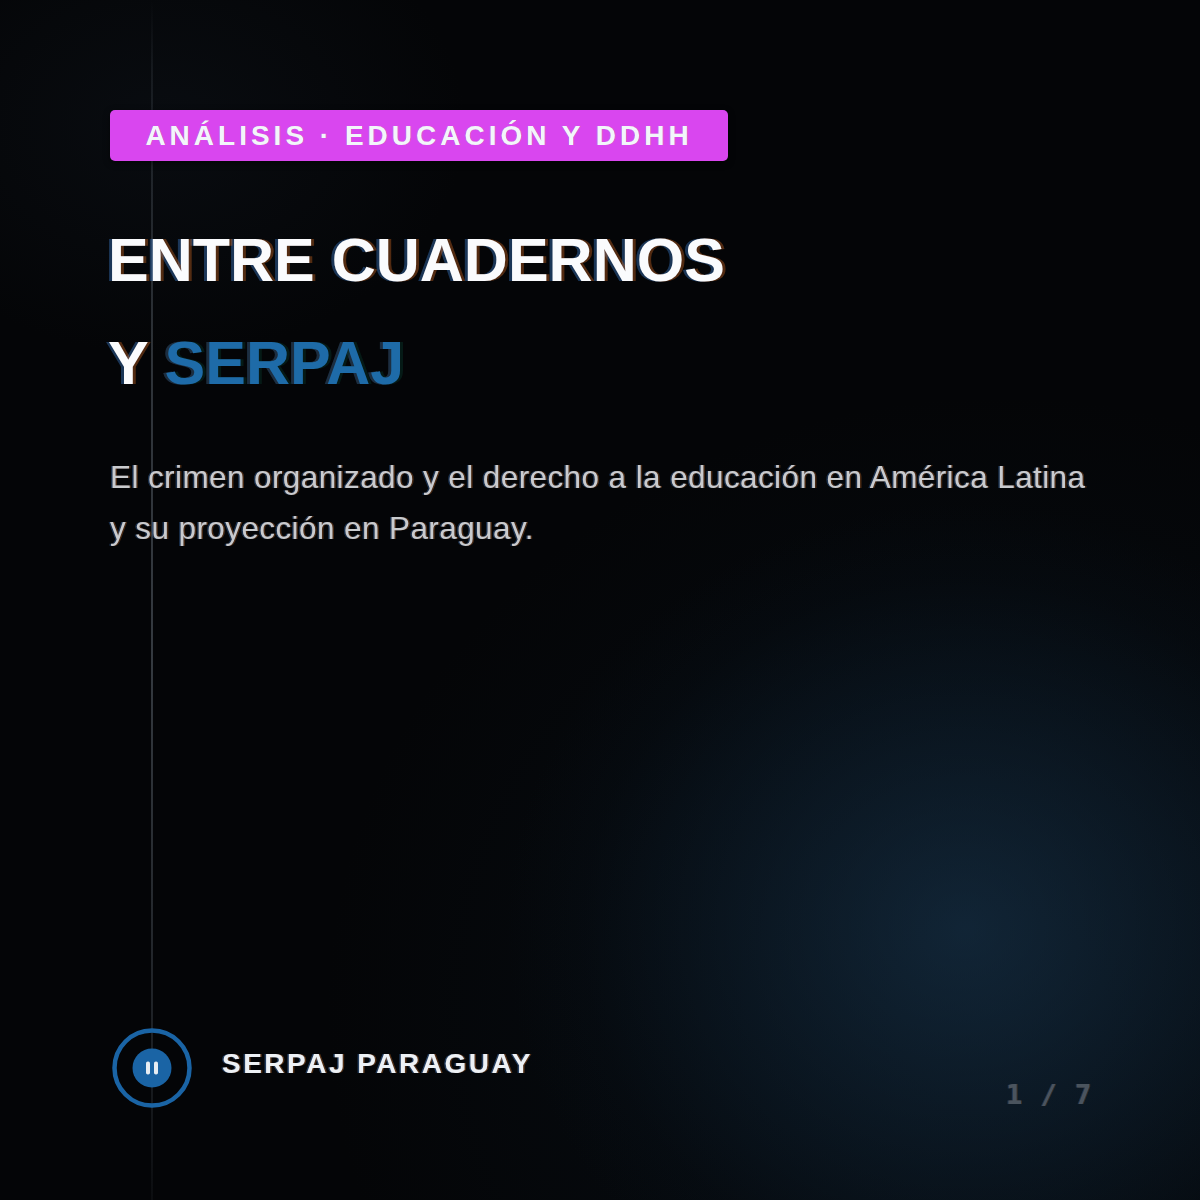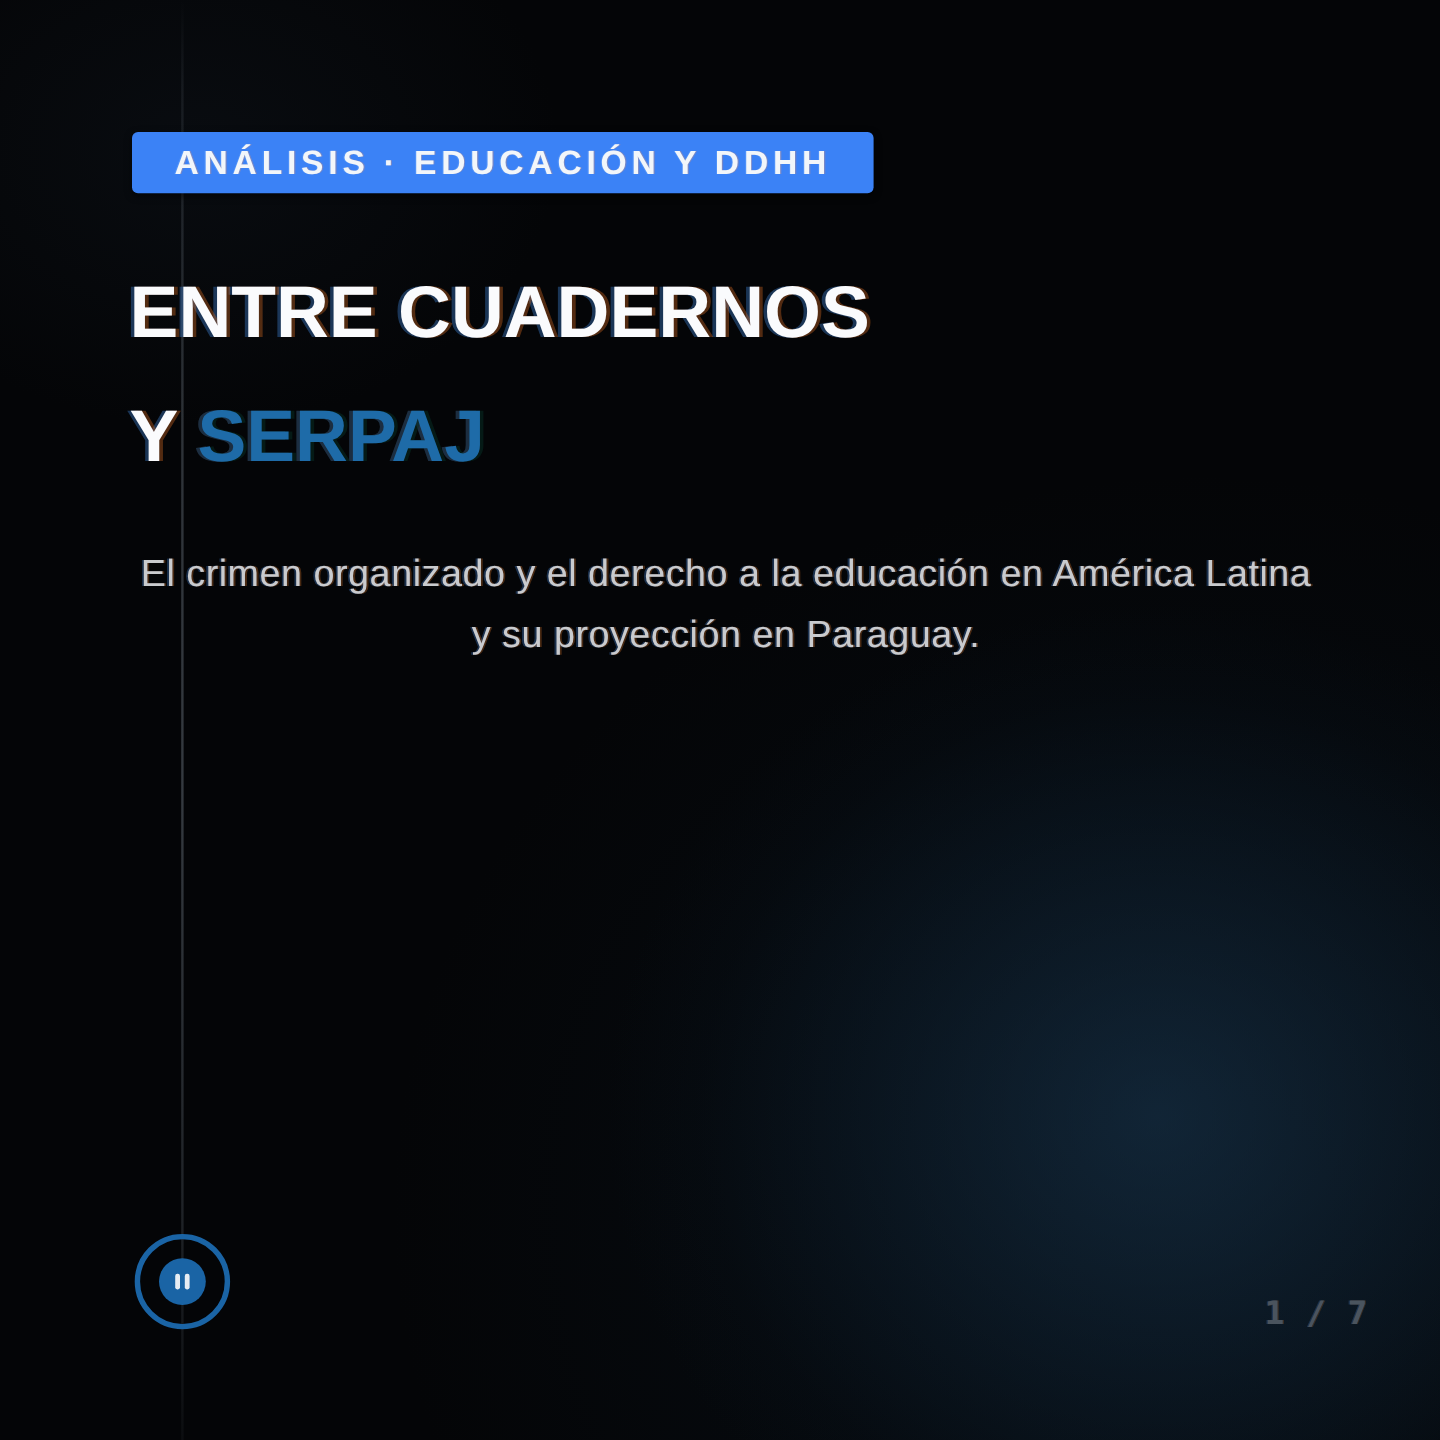--- a/index.html
+++ b/index.html
@@ -27,21 +27,21 @@
       rgba(165,180,195,0.26) 30%,
       rgba(165,180,195,0.30) 55%,
       rgba(150,165,180,0.18) 85%,
       rgba(150,165,180,0.05) 100%);
   }
   
   .badge{
     position:absolute;left:110px;top:110px;
     width:618px;height:51px;
     display:flex;align-items:center;justify-content:center;
-    background:#3b82f6;border-radius:5px;
+    background:#d946ef;border-radius:5px;
     box-shadow:0 2px 6px rgba(0,0,0,0.55);
   }
   .badge span{
     color:#f2f6fa;font-size:28px;font-weight:700;letter-spacing:4px;
     white-space:nowrap;
     text-shadow:1px 0 0 rgba(255,150,90,0.30), -1px 0 0 rgba(120,180,255,0.30);
   }
   
   .title{
     position:absolute;left:108px;top:209px;margin:0;
@@ -53,37 +53,35 @@
   .title .accent{
     color:#1e6ba8;
     text-shadow:3px 0 0 rgba(8,44,34,0.55), -3px 0 0 rgba(95,155,215,0.28);
   }
   
   .subtitle{
     position:absolute;left:110px;top:452px;width:990px;margin:0;
     font-size:31.5px;line-height:51px;font-weight:400;
     letter-spacing:0.4px;color:#c9cbce;
     text-shadow:1.5px 0 0 rgba(200,110,40,0.35), -1.5px 0 0 rgba(70,130,210,0.35);
-    text-align:center;
   }
   
   .logo{position:absolute;left:110px;top:1026px;width:84px;height:84px;}
   .brand{
     position:absolute;left:222px;top:1048px;line-height:32px;
     font-size:28px;font-weight:700;letter-spacing:2.5px;color:#edf1f5;
     white-space:nowrap;
     text-shadow:1.5px 0 0 rgba(200,110,40,0.40), -1.5px 0 0 rgba(80,140,220,0.40);
   }
   .page-indicator{
     position:absolute;left:1006px;top:1079px;line-height:32px;
     font-family:"DejaVu Sans Mono", monospace;
     font-size:27px;font-weight:700;letter-spacing:1px;color:#4a545e;
     white-space:nowrap;
     text-shadow:1px 0 0 rgba(130,80,35,0.40), -1px 0 0 rgba(55,95,150,0.40);
-    margin-left:48px;
   }
 </style>
 </head>
 <body>
 
 <div class="card">
 
   <div class="bg-glow"></div>
   <div class="vline"></div>
 
@@ -100,16 +98,17 @@
 
   <div class="logo">
     <svg width="84" height="84" viewBox="0 0 84 84">
       <circle cx="42" cy="42" r="37.5" fill="none" stroke="#1a64a5" stroke-width="4.5"></circle>
       <circle cx="42" cy="42" r="19.5" fill="#1a64a5"></circle>
       <rect x="36" y="35.5" width="4" height="13" rx="1.8" fill="#e7edf3"></rect>
       <rect x="44" y="35.5" width="4" height="13" rx="1.8" fill="#e7edf3"></rect>
     </svg>
   </div>
 
+  <div class="brand">SERPAJ PARAGUAY</div>
 
   <div class="page-indicator">1 / 7</div>
 
 </div>
 
 </body></html>

